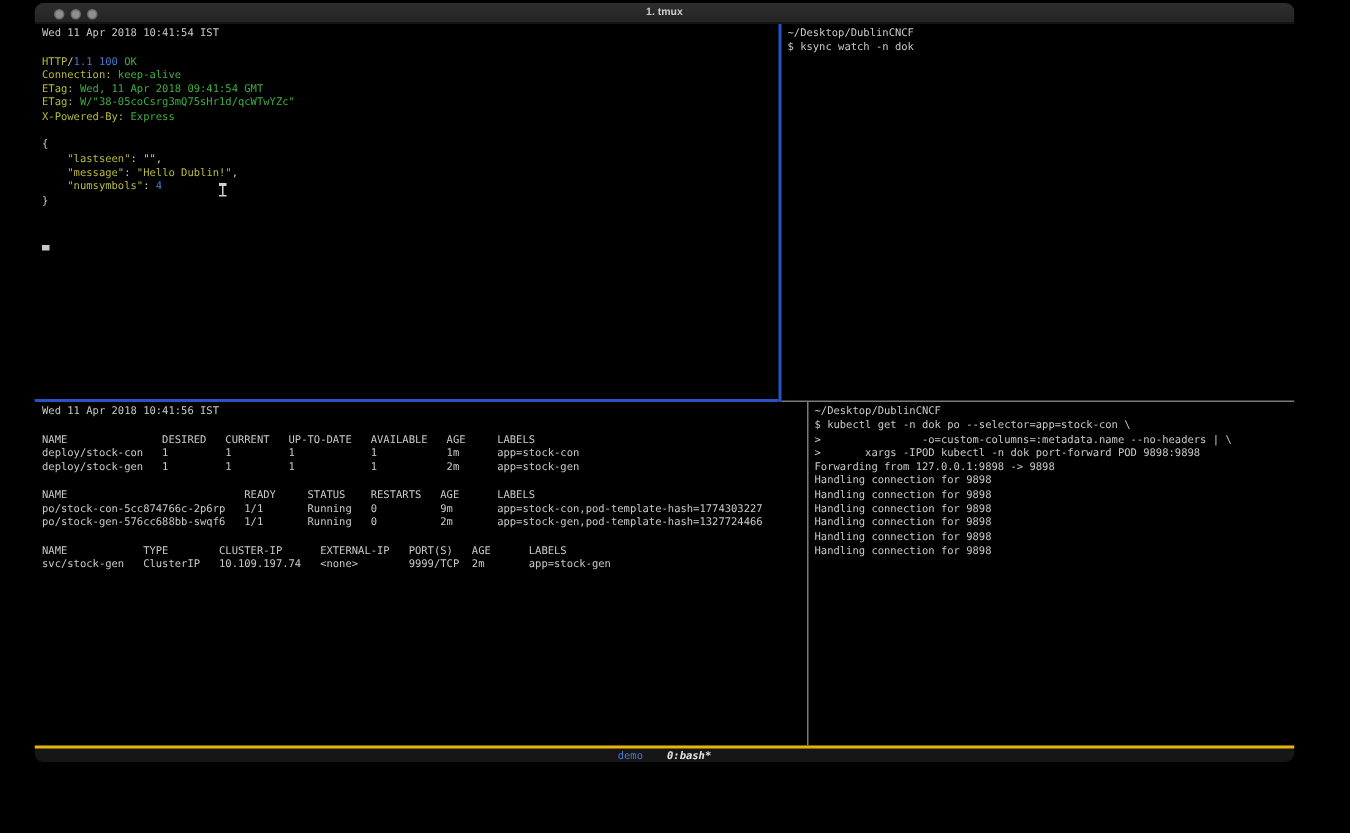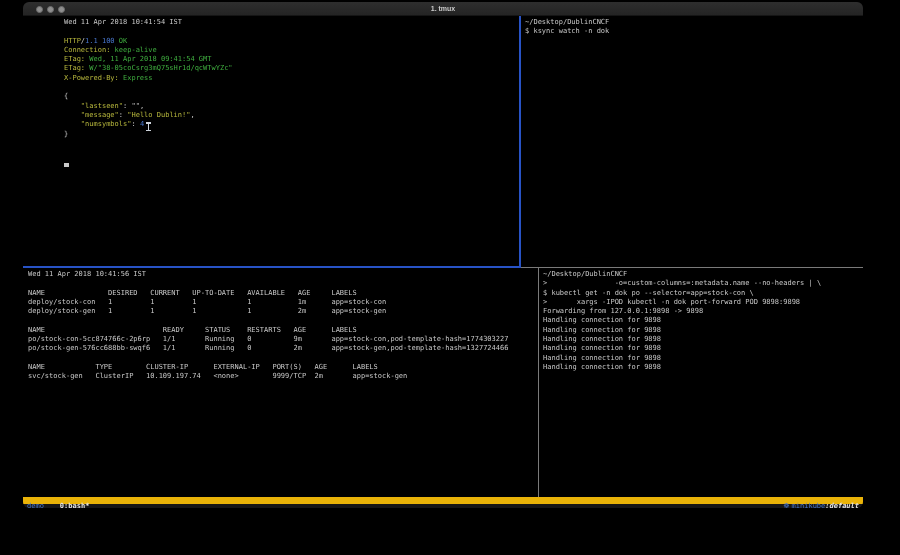--- a/index.html
+++ b/index.html
@@ -13,44 +13,44 @@
   .titlebar { height:14px; background:linear-gradient(var(--titlebar_bg), #242424);
               border-bottom:1px solid #151515; position:relative; }
   .lights { position:absolute; left:13px; top:4px; display:flex; gap:4px; }
   .light { width:7px; height:7px; border-radius:50%; background:var(--light_fill);
            border:0.5px solid #6d6d6d; padding:0; }
   .wtitle { text-align:center; line-height:14px; font-family:"Liberation Sans",sans-serif;
             font-size:7px; font-weight:bold; color:var(--title_fg); }
 
   .term { position:absolute; left:0; top:14px; right:0; bottom:11px; background:var(--terminal_bg); }
   .pane { position:absolute; overflow:hidden; }
-  #pane-tl { left:0; top:0; width:496px; height:250px; padding:2px 0 0 5px;margin-left:36px; }
+  #pane-tl { left:0; top:0; width:496px; height:250px; padding:2px 0 0 5px; }
   #vdiv-top { position:absolute; left:496px; top:0; width:2px; height:252px; background:var(--active_border); }
   #pane-tr { left:498px; top:0; right:0; height:250px; padding:2px 0 0 4px; }
   #hdiv-left { position:absolute; left:0; top:250px; width:496px; height:2px; background:var(--active_border); }
   #hdiv-right { position:absolute; left:498px; top:251px; right:0; height:1px; background:var(--inactive_border); }
   #pane-bl { left:0; top:252px; width:515px; bottom:0; padding:2px 0 0 5px; }
   #vdiv-bottom { position:absolute; left:515px; top:252px; width:1px; bottom:0; background:var(--inactive_border); }
   #pane-br { left:516px; top:252px; right:0; bottom:0; padding:2px 0 0 4px; }
 
   .tline { height:9.3px; font-size:7px; line-height:9.3px; white-space:pre; }
   .c-w { color:var(--fg); }
   .c-y { color:var(--yellow); }
   .c-g { color:var(--green); }
   .c-b { color:var(--blue); }
   .c-cursor { display:inline-block; width:4.5px; height:8px; vertical-align:bottom;
               background:linear-gradient(transparent 55%, var(--fg) 55%); }
 
   .statusbar { position:absolute; left:0; right:0; bottom:0; height:11px;
-               background:var(--status_bg); border-top:7px solid #eab308;
+               background:var(--status_bg); border-top:2px solid #eab308;
                display:flex; justify-content:space-between; align-items:center;
-               padding:0 4px; font-size:7px; line-height:11px; white-space:pre; }
+               padding:0 4px; font-size:7px; line-height:11px; white-space:pre;flex-direction:column; }
   .sb-left { display:flex; align-items:center; }
   .sb-session { color:var(--blue); }
-  .sb-window  { color:#e6e6e6; font-weight:bold; margin-left:16px; }
+  .sb-window  { color:#e6e6e6; font-weight:bold; margin-left:16px;font-style:italic; }
   .sb-right { display:flex; align-items:center; }
   .sb-icon { color:var(--blue); font-family:"DejaVu Sans",sans-serif; margin-right:2px; }
   .sb-context { color:var(--blue); }
   .sb-ns { color:#e6e6e6; font-weight:bold;font-style:italic; }
 
   .ibeam { position:absolute; left:146px; top:122px; width:5px;
            display:flex; flex-direction:column; align-items:center; }
   .ibeam .cap  { width:5px; height:1.5px; background:var(--pointer); }
   .ibeam .stem { width:1.5px; height:6px; background:var(--pointer); }
 </style>
@@ -105,22 +105,22 @@
         <div class="tline"><span class="c-w">po/stock-con-5cc874766c-2p6rp   1/1       Running   0          9m       app=stock-con,pod-template-hash=1774303227</span></div>
         <div class="tline"><span class="c-w">po/stock-gen-576cc688bb-swqf6   1/1       Running   0          2m       app=stock-gen,pod-template-hash=1327724466</span></div>
         <div class="tline"><span class="c-w"></span></div>
         <div class="tline"><span class="c-w">NAME            TYPE        CLUSTER-IP      EXTERNAL-IP   PORT(S)   AGE      LABELS</span></div>
         <div class="tline"><span class="c-w">svc/stock-gen   ClusterIP   10.109.197.74   &lt;none&gt;        9999/TCP  2m       app=stock-gen</span></div>
         <div class="tline"><span class="c-w"></span></div>
       </div>
     <div id="vdiv-bottom"></div>
     <div class="pane" id="pane-br">
         <div class="tline"><span class="c-w">~/Desktop/DublinCNCF</span></div>
+        <div class="tline"><span class="c-w">$ kubectl get -n dok po --selector=app=stock-con \</span></div>
         <div class="tline"><span class="c-w">&gt;                -o=custom-columns=:metadata.name --no-headers | \</span></div>
-        <div class="tline"><span class="c-w">$ kubectl get -n dok po --selector=app=stock-con \</span></div>
         <div class="tline"><span class="c-w">&gt;       xargs -IPOD kubectl -n dok port-forward POD 9898:9898</span></div>
         <div class="tline"><span class="c-w">Forwarding from 127.0.0.1:9898 -&gt; 9898</span></div>
         <div class="tline"><span class="c-w">Handling connection for 9898</span></div>
         <div class="tline"><span class="c-w">Handling connection for 9898</span></div>
         <div class="tline"><span class="c-w">Handling connection for 9898</span></div>
         <div class="tline"><span class="c-w">Handling connection for 9898</span></div>
         <div class="tline"><span class="c-w">Handling connection for 9898</span></div>
         <div class="tline"><span class="c-w">Handling connection for 9898</span></div>
       </div>
   </div>

